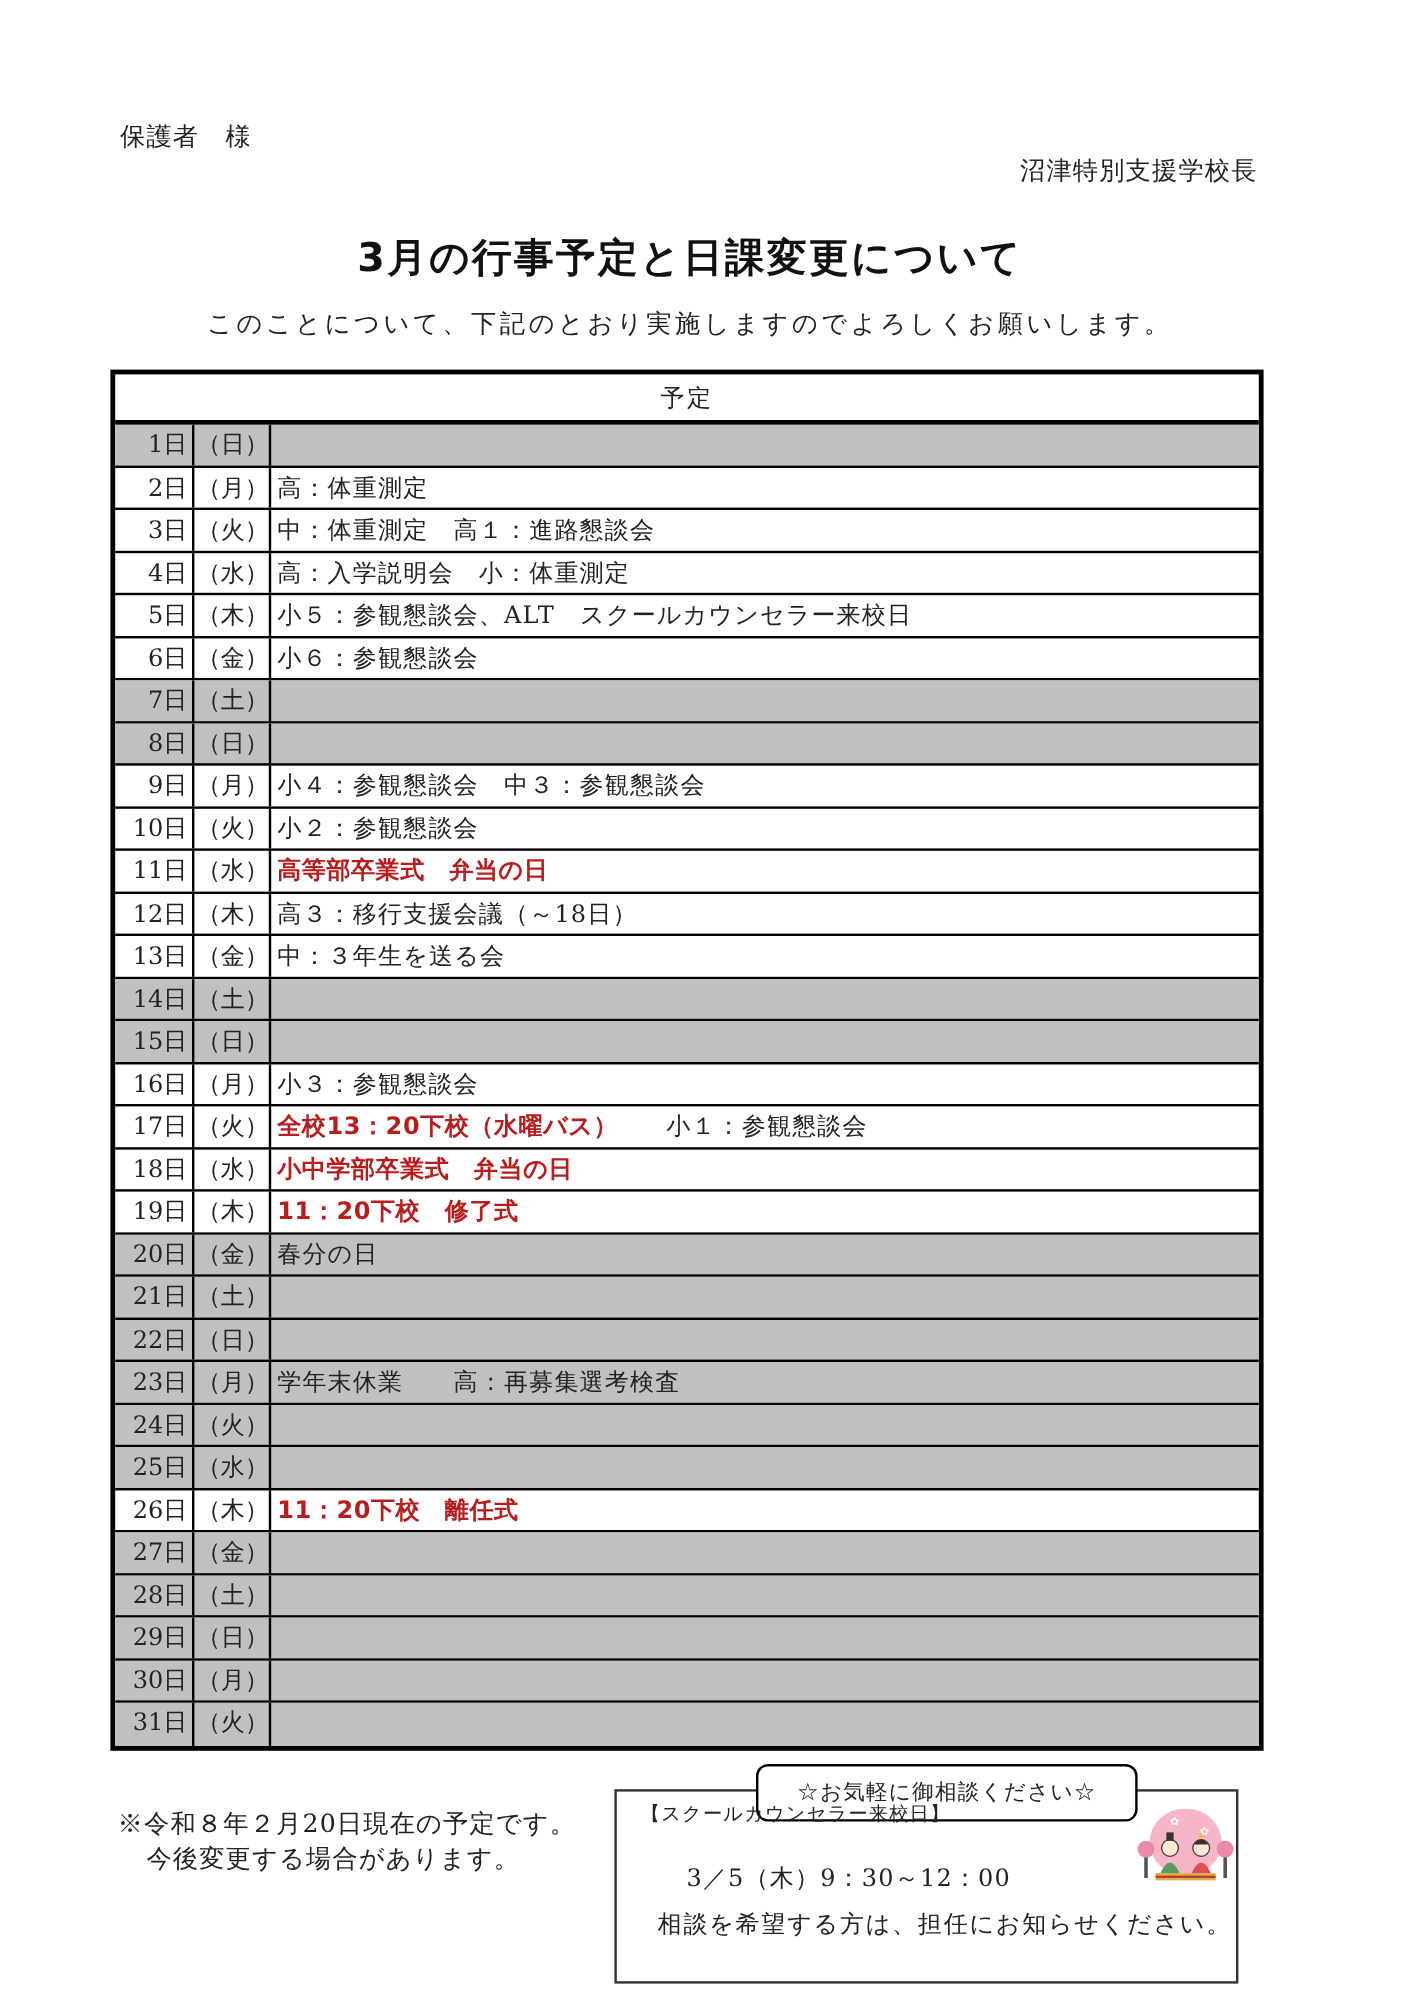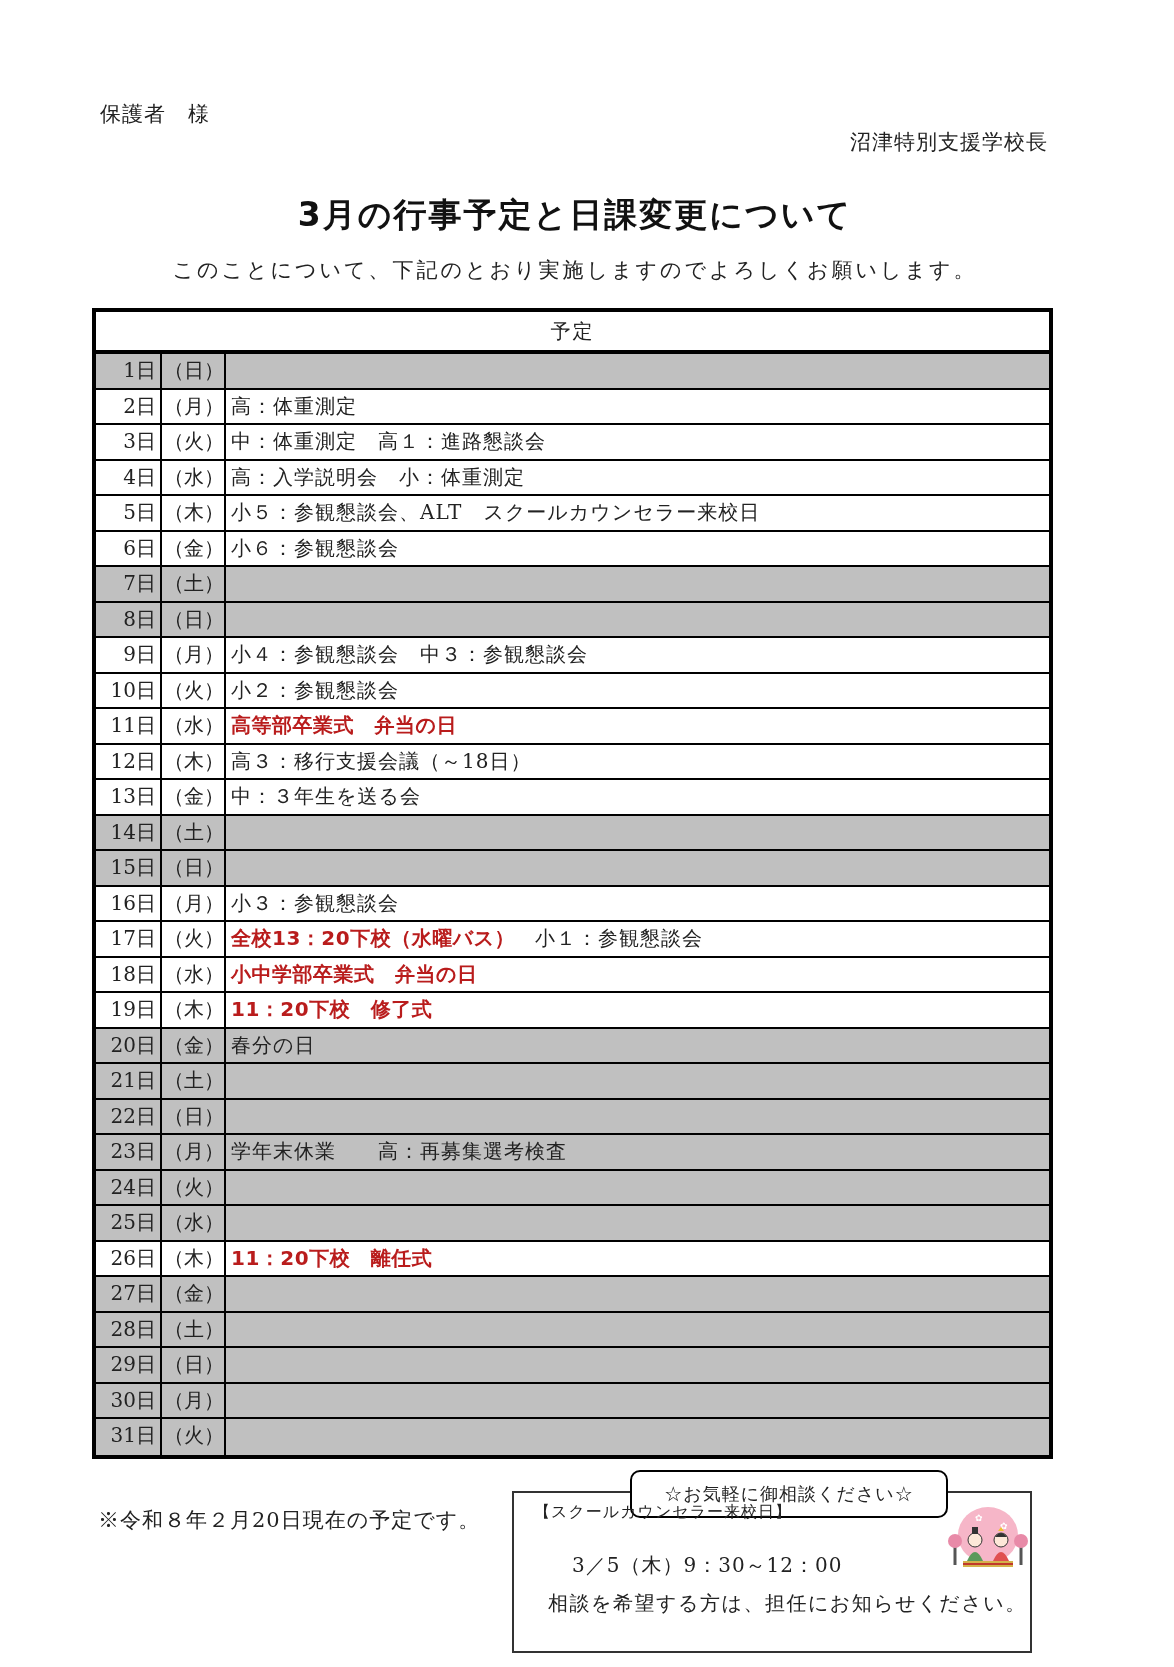--- a/index.html
+++ b/index.html
@@ -50,21 +50,21 @@
   .row:last-child { border-bottom: none; }
   .row.shaded { background: #c0c0c0; }
   .cell { border-right: 2px solid #000; line-height: 33px; font-size: 20px; white-space: nowrap; overflow: hidden; }
   .cell.day { width: 66px; text-align: right; padding-right: 4px; }
   .cell.dow { width: 64px; padding-left: 2px; }
   .cell.event { flex: 1; border-right: none; padding-left: 5px; letter-spacing: 1px; }
   .event .bold {
     font-family: "DejaVu Sans", "Liberation Sans", sans-serif;
     font-weight: bold; letter-spacing: 0.5px; color: #b91c1c;
   }
-  .event .normal { margin-left: 20px; }
+  .event .normal { margin-left: 40px; }
   .note {
     position: absolute; left: 98px; top: 1488px;
     font-size: 21px; line-height: 29px; letter-spacing: 1px; margin-top: 18px;
   }
   .note .l2 { padding-left: 24px; display: block; }
   .sc-box {
     position: absolute; left: 512px; top: 1491px;
     width: 520px; height: 162px;
     border: 2px solid #333;
     background: #fff;
@@ -258,20 +258,21 @@
       <div class="row shaded">
         <div class="cell day">31日</div>
         <div class="cell dow">（火）</div>
         <div class="cell event"></div>
       </div>
     </div>
 </div>
 
 <div class="note">
   <span>※令和８年２月20日現在の予定です。</span>
+  <span class="l2">今後変更する場合があります。</span>
 </div>
 
 <div class="sc-box"></div>
 <div class="sc-tab">☆お気軽に御相談ください☆</div>
 <div class="sc-heading">【スクールカウンセラー来校日】</div>
 <div class="sc-date">3／5（木）9：30～12：00</div>
 <div class="sc-msg">相談を希望する方は、担任にお知らせください。</div>
 
 <div class="hina">
   <svg width="86" height="66" viewBox="0 0 86 66">

